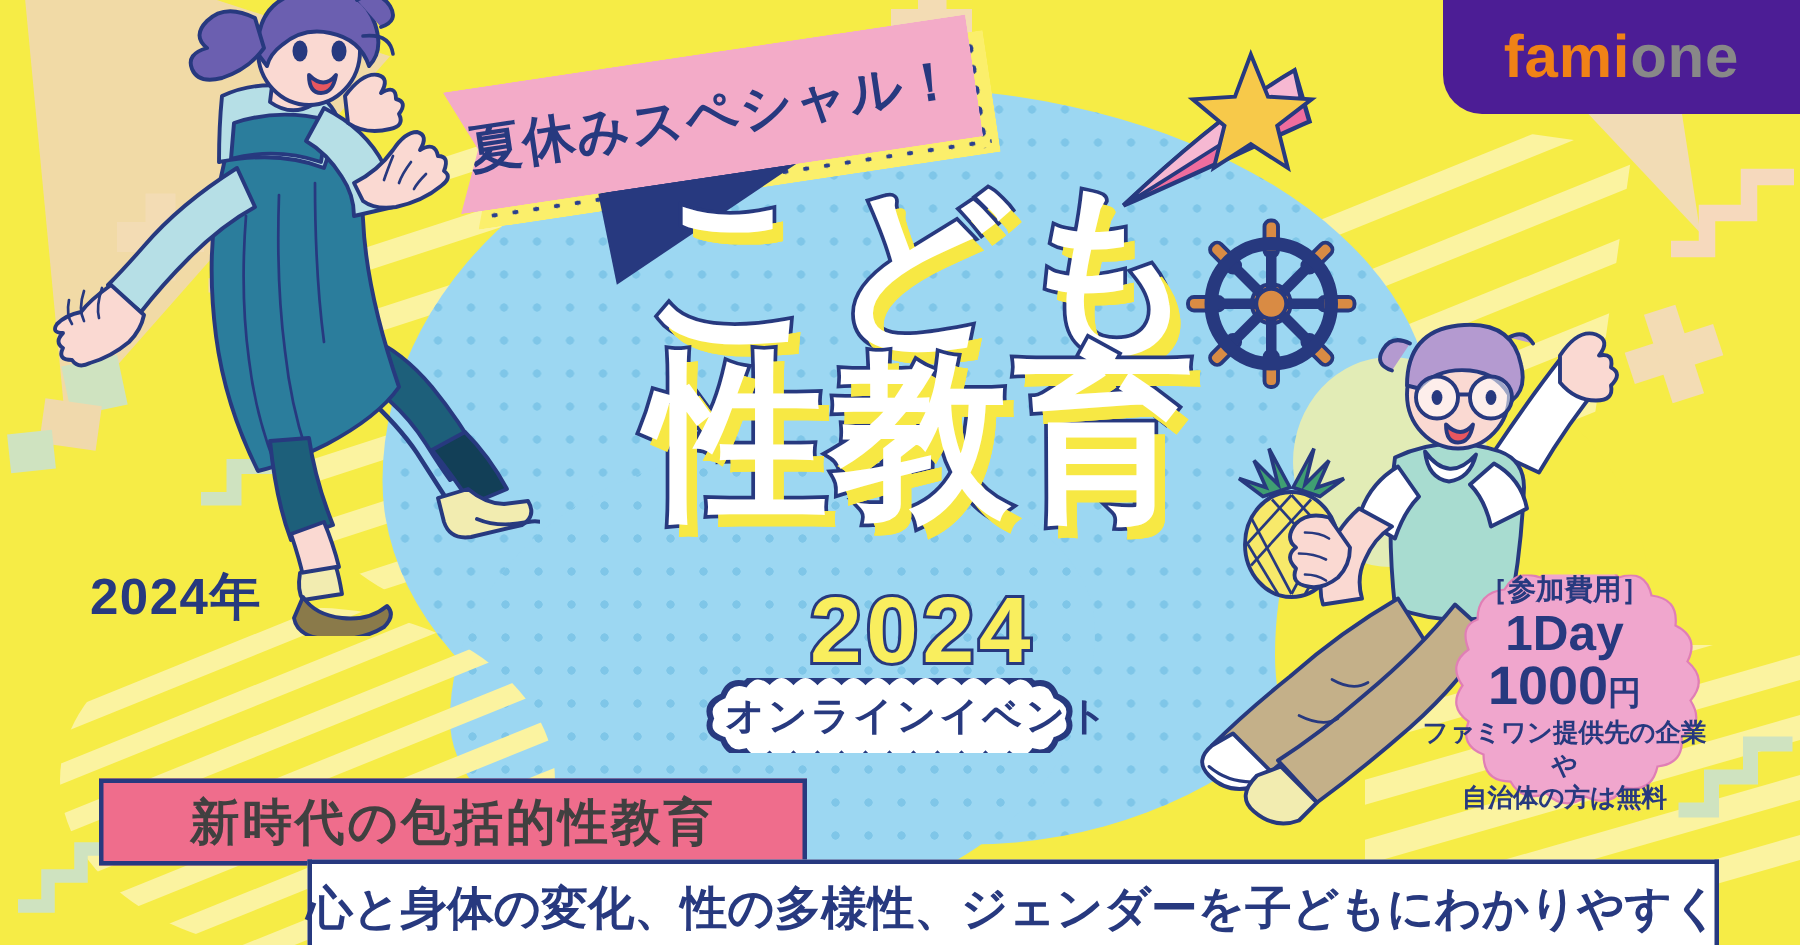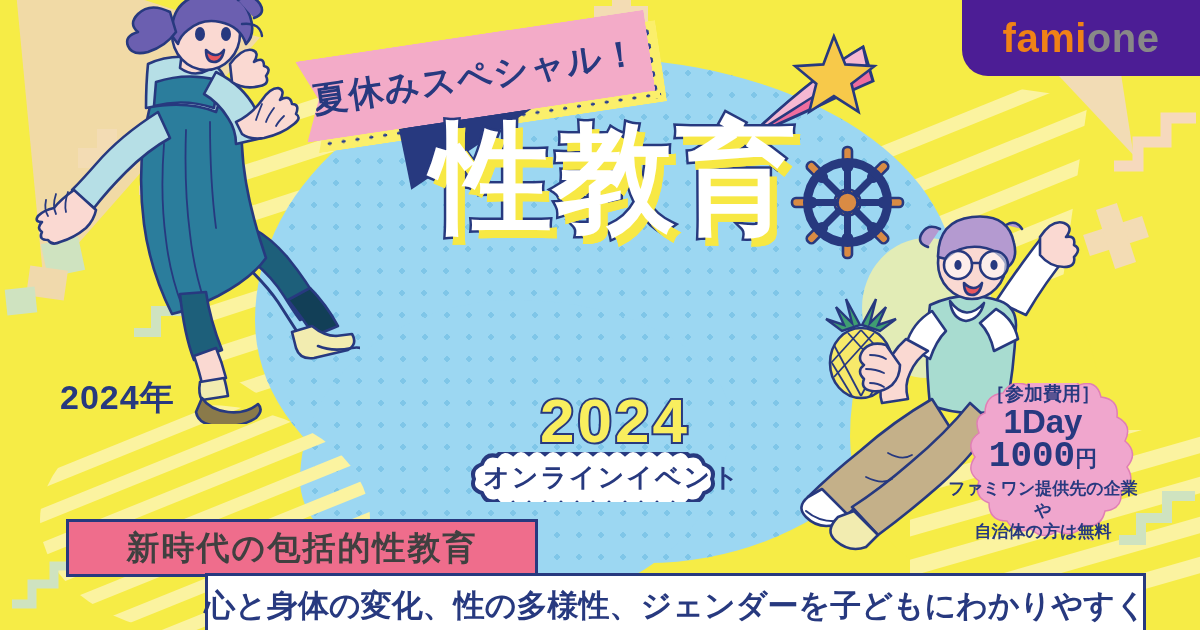--- a/index.html
+++ b/index.html
@@ -197,21 +197,21 @@
   .bottom-panel span{color:#27397f;font-size:31px;font-weight:700;letter-spacing:0px;white-space:nowrap;}
 
   
   .price-badge{position:absolute;left:945px;top:383px;width:196px;height:158px;}
   .price-inner{
     position:absolute;inset:0;display:flex;flex-direction:column;align-items:center;
     justify-content:center;color:#27397f;text-align:center;line-height:1.05;
   }
   .price-inner .pb-label{font-size:19px;font-weight:700;margin-top:2px;}
   .price-inner .pb-1day{font-size:33px;font-weight:700;margin-top:1px;}
-  .price-inner .pb-amount{font-size:36px;font-weight:700;margin-top:-2px;font-family:Liberation Mono, monospace;}
+  .price-inner .pb-amount{font-size:36px;font-weight:700;margin-top:-2px;}
   .price-inner .pb-amount .yen{font-size:22px;}
   .price-inner .pb-note{font-size:17px;font-weight:700;margin-top:3px;line-height:1.25;}
 </style>
 </head>
 <body>
 
 <div class="stage">
 
   <div class="bg-yellow"></div>
 
@@ -449,20 +449,21 @@
       <div class="dotline"></div>
       <div class="dotline-b"></div>
     </div>
     <div class="ribbon-tail"></div>
     <div class="ribbon-main">
       <span>夏休みスペシャル！</span>
     </div>
   </div>
 
   <div class="title">
+    <span class="l1">こども</span>
     <span class="l2">性教育</span>
   </div>
 
   <div class="year">2024</div>
 
   <div class="online-pill">
     <svg width="300" height="50" viewBox="0 0 300 50" style="position:absolute;inset:0">
       <path d="M20 12 q4 -11 15 -8 q7 -9 16 -2 q8 -8 16 0 q8 -8 16 0 q8 -8 16 0 q8 -8 16 0 q8 -8 16 0 q8 -8 16 0 q8 -8 16 0 q8 -8 16 0 q8 -8 16 0 q8 -8 16 0 q9 -7 16 2 q11 -3 15 8 q12 5 8 15 q4 10 -8 14 q-4 11 -15 8 q-7 9 -16 2 q-8 8 -16 0 q-8 8 -16 0 q-8 8 -16 0 q-8 8 -16 0 q-8 8 -16 0 q-8 8 -16 0 q-8 8 -16 0 q-8 8 -16 0 q-8 8 -16 0 q-8 8 -16 0 q-9 7 -16 -2 q-11 3 -15 -8 q-12 -4 -8 -14 q-4 -10 8 -15 z" fill="#ffffff" stroke="#27397f" stroke-width="4"></path>
     </svg>
     <div class="label">オンラインイベント</div>

